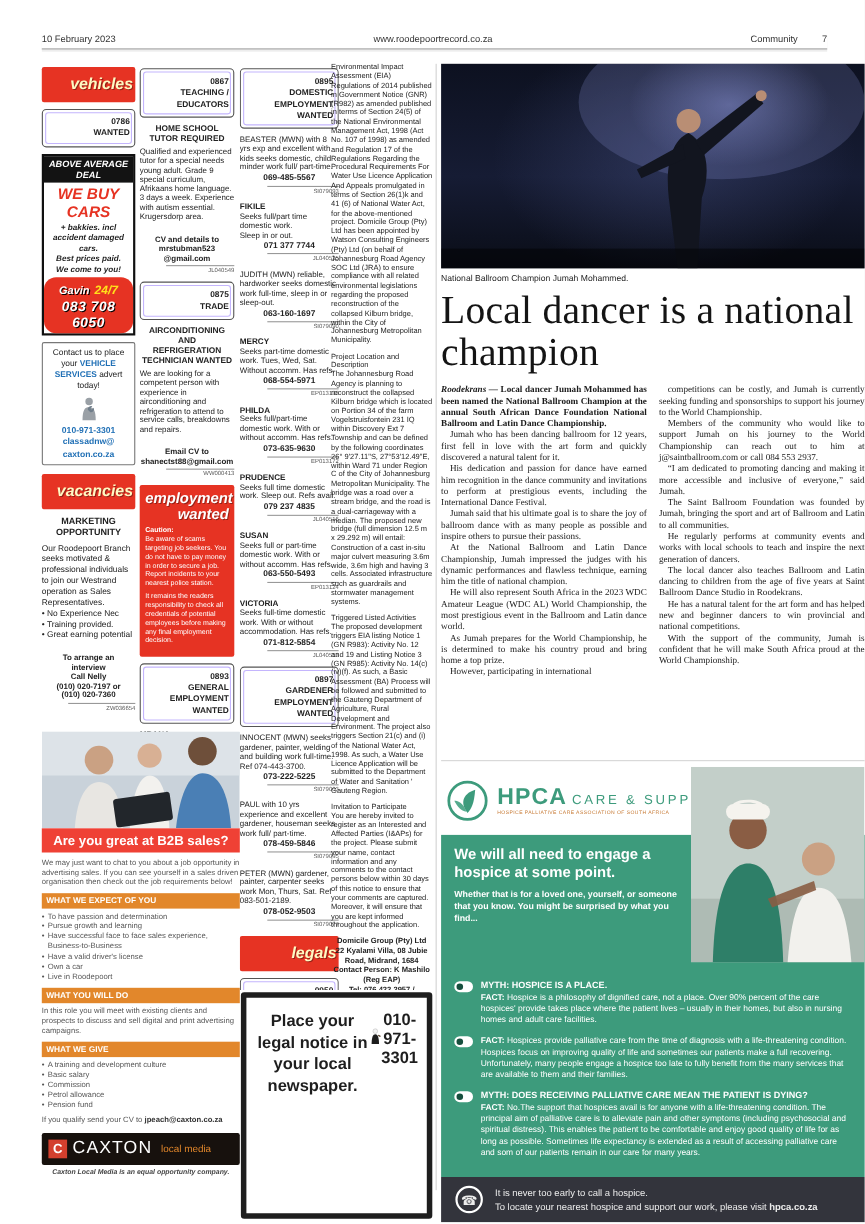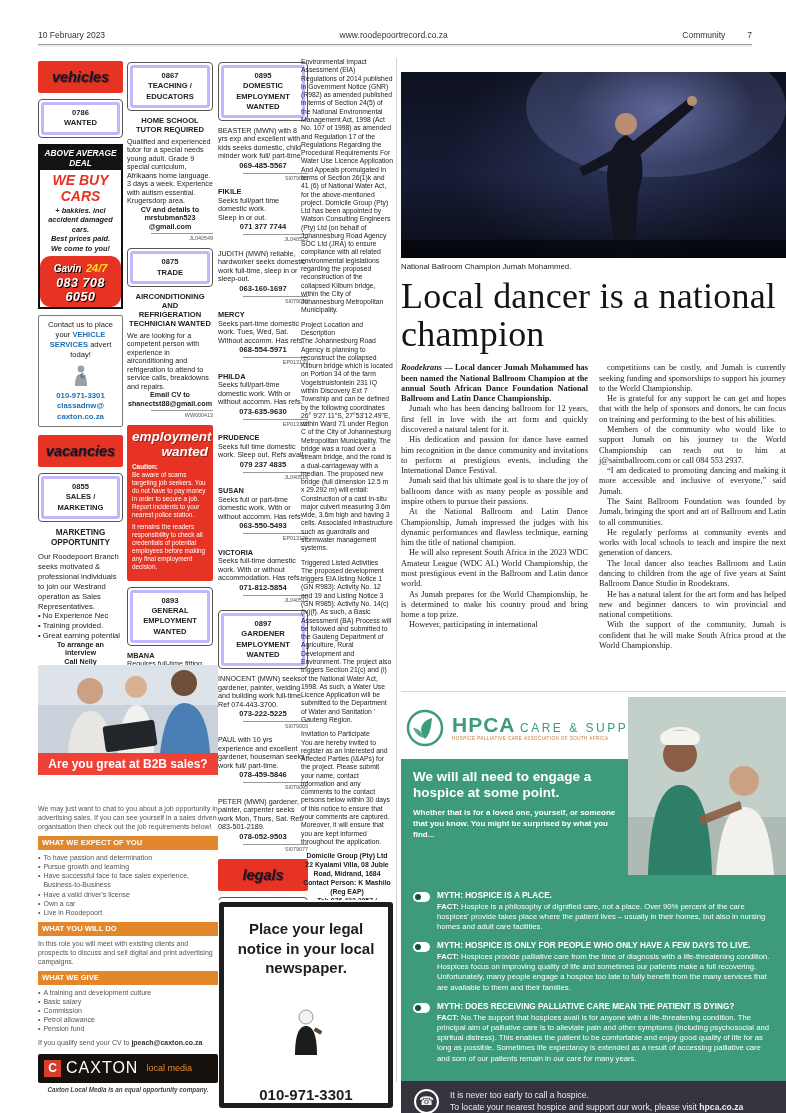--- a/index.html
+++ b/index.html
@@ -15,32 +15,32 @@
 
   .vsep { position:absolute; left:396px; top:58px; width:1px; height:1024px; background:#d2d2d2; }
   .hsep { position:absolute; left:401px; top:691px; width:385px; height:1px; background:#d5d5d5; }
 
   
   #col1 { position:absolute; left:38px;  top:58px; width:85px; }
   #col2 { position:absolute; left:127px; top:58px; width:86px; }
   #col3 { position:absolute; left:218px; top:58px; width:90px; height:842px; overflow:hidden; }
   #col4 { position:absolute; left:301px; top:58px; width:92px; height:842px; overflow:hidden; }
 
-  .rbanner { background:var(--red); color:#0f172a; font-style:italic; font-weight:bold; text-align:center;
+  .rbanner { background:var(--red); color:#fef9c3; font-style:italic; font-weight:bold; text-align:right;
              font-size:14.5px; padding:8px 2px; border-radius:2px; margin:3px 0 6px;
              text-shadow:1px 1px 0 rgba(0,0,0,.35); }
   .catbox { border:1px solid #555; border-radius:4px; padding:2px; margin:4px 0 6px; background:#fff; }
-  .catbox-in { border:3px solid #c4b5fd; border-radius:3px; text-align:center; font-weight:bold;
+  .catbox-in { border:1px solid #c4b5fd; border-radius:3px; text-align:right; font-weight:bold;
                font-size:7.6px; line-height:1.35; padding:3px 1px; white-space:pre-line; }
 
   .adblk { font-size:7.2px; line-height:1.18; margin:0 0 7px; }
   .adname { font-weight:bold; text-align:left; font-size:7.4px; }
   .adtitle { font-weight:bold; text-align:center; font-size:7.6px; white-space:pre-line; margin-bottom:3px; }
   .adbody { white-space:pre-line; }
-  .adcta  { font-weight:bold; text-align:center; white-space:pre-line; margin-top:0; }
+  .adcta  { font-weight:bold; text-align:center; white-space:pre-line; margin-top:12px; }
   .adphone{ font-weight:bold; text-align:center; font-size:7.6px; margin-top:1px; }
   .adref  { font-size:5.4px; color:#555; text-align:right; border-top:1px solid #999; width:72%;
             margin:2px 0 0 auto; padding-top:1px; }
 
   
   #wbc { border:2px solid #101010; text-align:center; margin:4px 0 6px; background:#fff; }
   #wbc-top { background:#131313; color:#fff; font-style:italic; font-weight:bold; font-size:8.3px; padding:2px 0; }
   #wbc-title { color:var(--red); font-weight:bold; font-style:italic; font-size:14px; padding-top:2px; }
   #wbc-body { font-weight:bold; font-style:italic; font-size:7.4px; line-height:1.3; white-space:pre-line; padding:2px 1px; }
   #wbc-bottom { background:var(--red); color:#fff; font-weight:bold; font-style:italic; padding:2px 0 3px;border-radius:11px; }
@@ -64,41 +64,41 @@
   #empw .cap { font-size:6.4px; line-height:1.25; }
   #empw .cap b { display:block; }
   #empw .cap p { margin-bottom:4px; }
   .lgl-p { font-size:6.8px; line-height:1.22; margin-bottom:6px; white-space:pre-line; }
   .lgl-contact { font-weight:bold; text-align:center; font-size:6.9px; line-height:1.3; white-space:pre-line; }
 
   
   #b2b { position:absolute; left:38px; top:665px; width:180px; }
   #b2b-photo { height:88px; overflow:hidden; position:relative; }
   #b2b-bar { background:#ef4135; color:#fff; font-weight:bold; font-size:12px; text-align:center; padding:4px 0; }
-  #b2b-body { font-size:7px; color:#555; line-height:1.3; padding-top:5px;margin-top:24px; }
+  #b2b-body { font-size:7px; color:#555; line-height:1.3; padding-top:5px; }
   .b2b-sec { background:var(--orange); color:#fff; font-weight:bold; font-size:7.6px; padding:2px 4px; margin:5px 0 3px; }
   .b2b-li { display:flex; gap:3px; }
   .b2b-li::before { content:"•"; color:#555; }
   .b2b-cta b { color:#333; }
   #cx { display:flex; align-items:center; background:#17110d; padding:4px 6px; border-radius:2px; margin-top:7px; gap:5px; }
   #cx-c { width:17px; height:17px; background:var(--caxred); color:#fff; font-weight:bold; display:flex;
           align-items:center; justify-content:center; font-size:12px; flex:none; }
   #cx-name { color:#fff; font-size:16px; letter-spacing:1px; }
   #cx-sub { color:var(--orange); font-size:9px; margin-left:3px; }
   #cx-tag { font-size:6.3px; font-style:italic; font-weight:bold; color:#444; text-align:center; margin-top:3px; }
 
   
   #legalad { position:absolute; left:219px; top:902px; width:174px; height:206px; border:5px solid #1e1e1e;
-             border-radius:3px; text-align:center; padding:12px 8px 0; display:flex; flex-direction:column;
+             border-radius:3px; text-align:center; padding:12px 8px 25px; display:flex; flex-direction:row;
              justify-content:space-between; background:#fff; }
   #legalad-text { font-weight:bold; font-size:15px; line-height:1.3; color:#1e1e1e; }
   #legalad-phone { font-weight:bold; font-size:15px; color:#1e1e1e; }
 
   
-  #article { position:absolute; left:401px; top:72px; width:385px; }
+  #article { position:absolute; left:401px; top:58px; width:385px; }
   #art-photo { height:186px; position:relative; overflow:hidden;
      background: radial-gradient(ellipse 130px 80px at 68% 20%, rgba(150,160,230,.45), transparent 70%),
                  radial-gradient(ellipse 220px 150px at 55% 45%, rgba(70,80,130,.45), transparent 75%),
                  linear-gradient(180deg,#0d1120 0%, #161c34 55%, #0a0d17 100%); }
   #art-caption { font-size:7.8px; color:#222; padding:4px 0 6px; }
   #art-headline { font-family:"Liberation Serif", serif; font-weight:400; font-size:36px; line-height:1.06;
                   color:#141414; margin:0 0 10px; letter-spacing:.2px; }
   #art-cols { display:flex; gap:11px; font-family:"Liberation Serif", serif; font-size:8.3px; line-height:1.24;
               text-align:justify; color:#1b1b1b; }
   .art-col { width:calc(50% - 5.5px); }
@@ -176,24 +176,20 @@
       <path d="M7 23 C7 14 9 11 13 11 C17 11 19 14 19 23 Z" fill="#9aa0a6"></path>
       <path d="M3 9 a5 5 0 0 1 7 -5 l-3 3 2 2 3 -3 a5 5 0 0 1 -5 7 z" fill="#6f7d8a" transform="translate(10,8) scale(0.6)"></path>
     </svg>
     <div class="blue">010-971-3301</div>
     <div class="blue">classadnw@
 caxton.co.za</div>
   </div>
 
   <div class="rbanner">vacancies</div>
 
-  <div class="catbox">
-    <div class="catbox-in">0855
-SALES / MARKETING</div>
-  </div>
 
   <div class="adblk">
     <div class="mkt-title">MARKETING
 OPPORTUNITY</div>
     <div class="mkt-body">Our Roodepoort Branch seeks motivated &amp; professional individuals to join our Westrand operation as Sales Representatives.
 • No Experience Nec
 • Training provided.
 • Great earning potential</div>
     <div class="adcta">To arrange an
 interview
@@ -507,21 +503,20 @@
           <p class="art-p">At the National Ballroom and Latin Dance Championship, Jumah impressed the judges with his dynamic performances and flawless technique, earning him the title of national champion.</p>
           <p class="art-p">He will also represent South Africa in the 2023 WDC Amateur League (WDC AL) World Championship, the most prestigious event in the Ballroom and Latin dance world.</p>
           <p class="art-p">As Jumah prepares for the World Championship, he is determined to make his country proud and bring home a top prize.</p>
           <p class="art-p">However, participating in international</p>
         </div>
     </div>
     <div class="art-col">
       <div>
 
       <p class="art-p">competitions can be costly, and Jumah is currently seeking funding and sponsorships to support his journey to the World Championship.</p>
-          <p class="art-p">He is grateful for any support he can get and hopes that with the help of sponsors and donors, he can focus on training and performing to the best of his abilities.</p>
           <p class="art-p">Members of the community who would like to support Jumah on his journey to the World Championship can reach out to him at j@saintballroom.com or call 084 553 2937.</p>
           <p class="art-p">“I am dedicated to promoting dancing and making it more accessible and inclusive of everyone,” said Jumah.</p>
           <p class="art-p">The Saint Ballroom Foundation was founded by Jumah, bringing the sport and art of Ballroom and Latin to all communities.</p>
           <p class="art-p">He regularly performs at community events and works with local schools to teach and inspire the next generation of dancers.</p>
           <p class="art-p">The local dancer also teaches Ballroom and Latin dancing to children from the age of five years at Saint Ballroom Dance Studio in Roodekrans.</p>
           <p class="art-p">He has a natural talent for the art form and has helped new and beginner dancers to win provincial and national competitions.</p>
           <p class="art-p">With the support of the community, Jumah is confident that he will make South Africa proud at the World Championship.</p>
         </div>
     </div>
   </div>
@@ -567,21 +562,20 @@
           <span class="myth-pill"></span>
           <div class="myth-text">
             <div class="myth-title">MYTH: HOSPICE IS A PLACE.</div>
             <div class="myth-fact"><b>FACT:</b> <span>Hospice is a philosophy of dignified care, not a place. Over 90% percent of the care hospices' provide takes place where the patient lives – usually in their homes, but also in nursing homes and adult care facilities.</span></div>
           </div>
         </div>
 
         <div class="myth">
           <span class="myth-pill"></span>
           <div class="myth-text">
-            <div class="myth-title">MYTH: HOSPICE IS ONLY FOR PEOPLE WHO ONLY HAVE A FEW DAYS TO LIVE.</div>
             <div class="myth-fact"><b>FACT:</b> <span>Hospices provide palliative care from the time of diagnosis with a life-threatening condition. Hospices focus on improving quality of life and sometimes our patients make a full recovering. Unfortunately, many people engage a hospice too late to fully benefit from the many services that are available to them and their families.</span></div>
           </div>
         </div>
 
         <div class="myth">
           <span class="myth-pill"></span>
           <div class="myth-text">
             <div class="myth-title">MYTH: DOES RECEIVING PALLIATIVE CARE MEAN THE PATIENT IS DYING?</div>
             <div class="myth-fact"><b>FACT:</b> <span>No.The support that hospices avail is for anyone with a life-threatening condition. The principal aim of palliative care is to alleviate pain and other symptoms (including psychosocial and spiritual distress). This enables the patient to be comfortable and enjoy good quality of life for as long as possible. Sometimes life expectancy is extended as a result of accessing palliative care and som of our patients remain in our care for many years.</span></div>
           </div>

